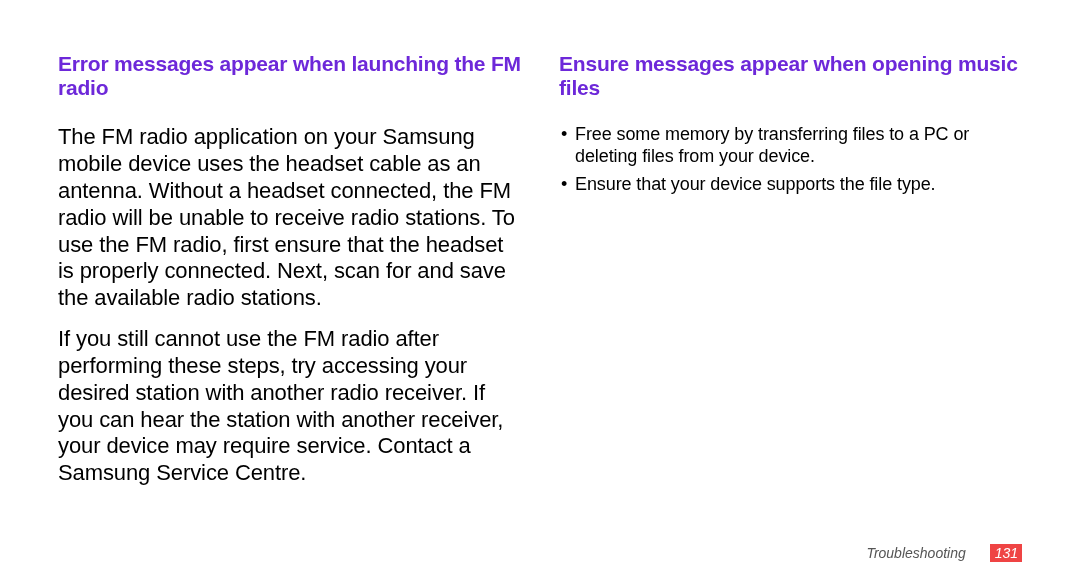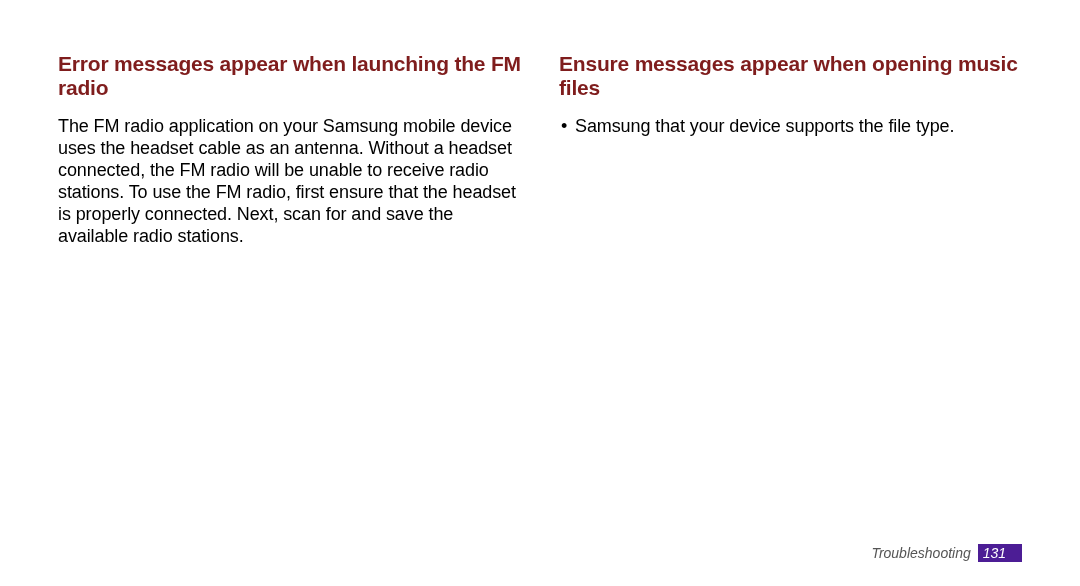--- a/index.html
+++ b/index.html
@@ -1,41 +1,43 @@
 <!DOCTYPE html>
 <html><head>
 <meta charset="utf-8">
 <style>
   html,body{margin:0;padding:0;width:1080px;height:586px;background:#fff;font-family:"Segoe UI",Arial,sans-serif;color:#000;}
   .page{box-sizing:border-box;width:1080px;height:586px;padding:52px 58px 30px 58px;position:relative;}
   .cols{display:flex;gap:38px;}
   .col{flex:1;min-width:0;}
-  h2{color:#7f1d1d;font-weight:700;font-size:21px;line-height:1.15;margin:0 0 16px 0;letter-spacing:-0.2px;}
-  p{font-size:18px;line-height:1.22;margin:0 0 14px 0;letter-spacing:-0.1px;}
+  h2{color:#6d28d9;font-weight:700;font-size:21px;line-height:1.15;margin:0 0 24px 0;letter-spacing:-0.2px;}
+  p{font-size:22px;line-height:1.22;margin:0 0 14px 0;letter-spacing:-0.1px;}
   ul{list-style:none;padding:0;margin:0 0 0 0;}
   li{font-size:18px;line-height:1.22;margin:0 0 6px 0;padding-left:16px;position:relative;letter-spacing:-0.1px;}
   li::before{content:"•";position:absolute;left:2px;top:0;}
   .footer{position:absolute;right:58px;bottom:24px;font-size:14px;font-style:italic;color:#555;}
-  .footer .pg{display:inline-block;background:#4c1d95;color:#fff;font-style:italic;font-weight:400;padding:1px 16px 1px 5px;margin-left:3px;font-size:14px;}
+  .footer .pg{display:inline-block;background:#ef4444;color:#fff;font-style:italic;font-weight:400;padding:1px 4px 1px 5px;margin-left:20px;font-size:14px;}
 </style>
 </head>
 <body>
 
 <div class="page">
   <div class="cols">
 
     <div class="col">
       <h2>Error messages appear when launching the FM radio</h2>
       <p>The FM radio application on your Samsung mobile device uses the headset cable as an antenna. Without a headset connected, the FM radio will be unable to receive radio stations. To use the FM radio, first ensure that the headset is properly connected. Next, scan for and save the available radio stations.</p>
+      <p>If you still cannot use the FM radio after performing these steps, try accessing your desired station with another radio receiver. If you can hear the station with another receiver, your device may require service. Contact a Samsung Service Centre.</p>
     </div>
 
     <div class="col">
       <h2>Ensure messages appear when opening music files</h2>
       <ul>
-        <li>Samsung that your device supports the file type.</li>
+        <li>Free some memory by transferring files to a PC or deleting files from your device.</li>
+        <li>Ensure that your device supports the file type.</li>
       </ul>
     </div>
 
   </div>
 
   <div class="footer">
     <span>Troubleshooting</span>
     <span class="pg">131</span>
   </div>
 </div>

